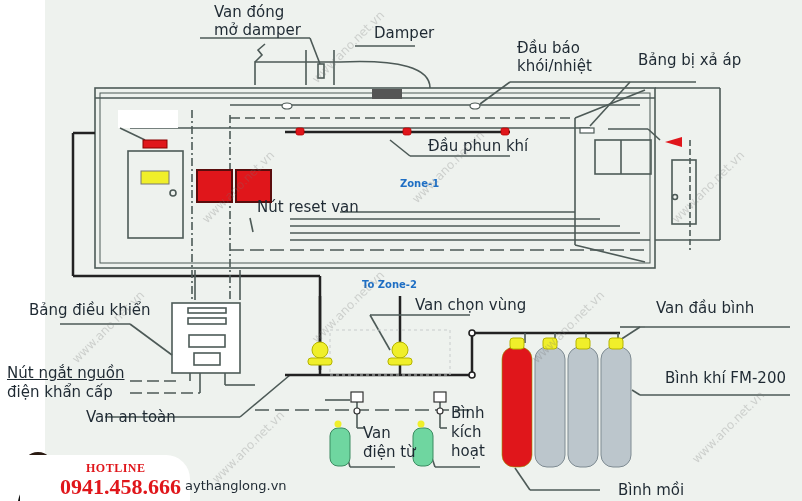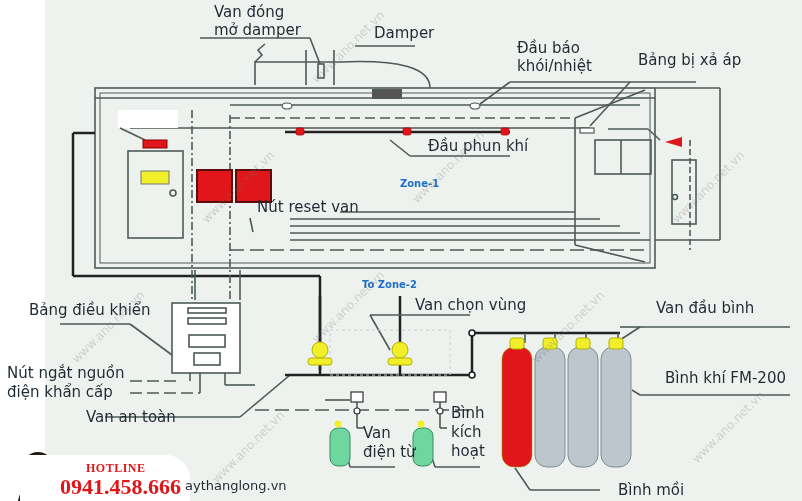--- a/index.html
+++ b/index.html
@@ -203,21 +203,21 @@
   <div class="lbl" style="left:374px;top:25px;text-align:center;">Damper</div>
   <div class="lbl" style="left:517px;top:40px;">Đầu báo</div>
   <div class="lbl" style="left:517px;top:58px;">khói/nhiệt</div>
   <div class="lbl" style="left:638px;top:52px;">Bảng bị xả áp</div>
   <div class="lbl" style="left:428px;top:138px;">Đầu phun khí</div>
   <div class="lbl" style="left:257px;top:199px;">Nút reset van</div>
   <div class="zone" style="left:400px;top:178px;">Zone-1</div>
   <div class="zone" style="left:362px;top:279px;">To Zone-2</div>
   <div class="lbl" style="left:415px;top:297px;">Van chọn vùng</div>
   <div class="lbl" style="left:29px;top:302px;">Bảng điều khiển</div>
-  <div class="lbl" style="left:7px;top:365px;">Nút ngắt nguồn</div>
+  <div class="lbl" style="left:7px;top:365px;text-decoration:underline;">Nút ngắt nguồn</div>
   <div class="lbl" style="left:7px;top:384px;">điện khẩn cấp</div>
   <div class="lbl" style="left:86px;top:409px;">Van an toàn</div>
   <div class="lbl" style="left:363px;top:425px;">Van</div>
   <div class="lbl" style="left:363px;top:444px;">điện từ</div>
   <div class="lbl" style="left:451px;top:405px;">Bình</div>
   <div class="lbl" style="left:451px;top:424px;">kích</div>
   <div class="lbl" style="left:451px;top:443px;">hoạt</div>
   <div class="lbl" style="left:656px;top:300px;">Van đầu bình</div>
   <div class="lbl" style="left:665px;top:370px;">Bình khí FM-200</div>
   <div class="lbl" style="left:618px;top:482px;">Bình mồi</div>

